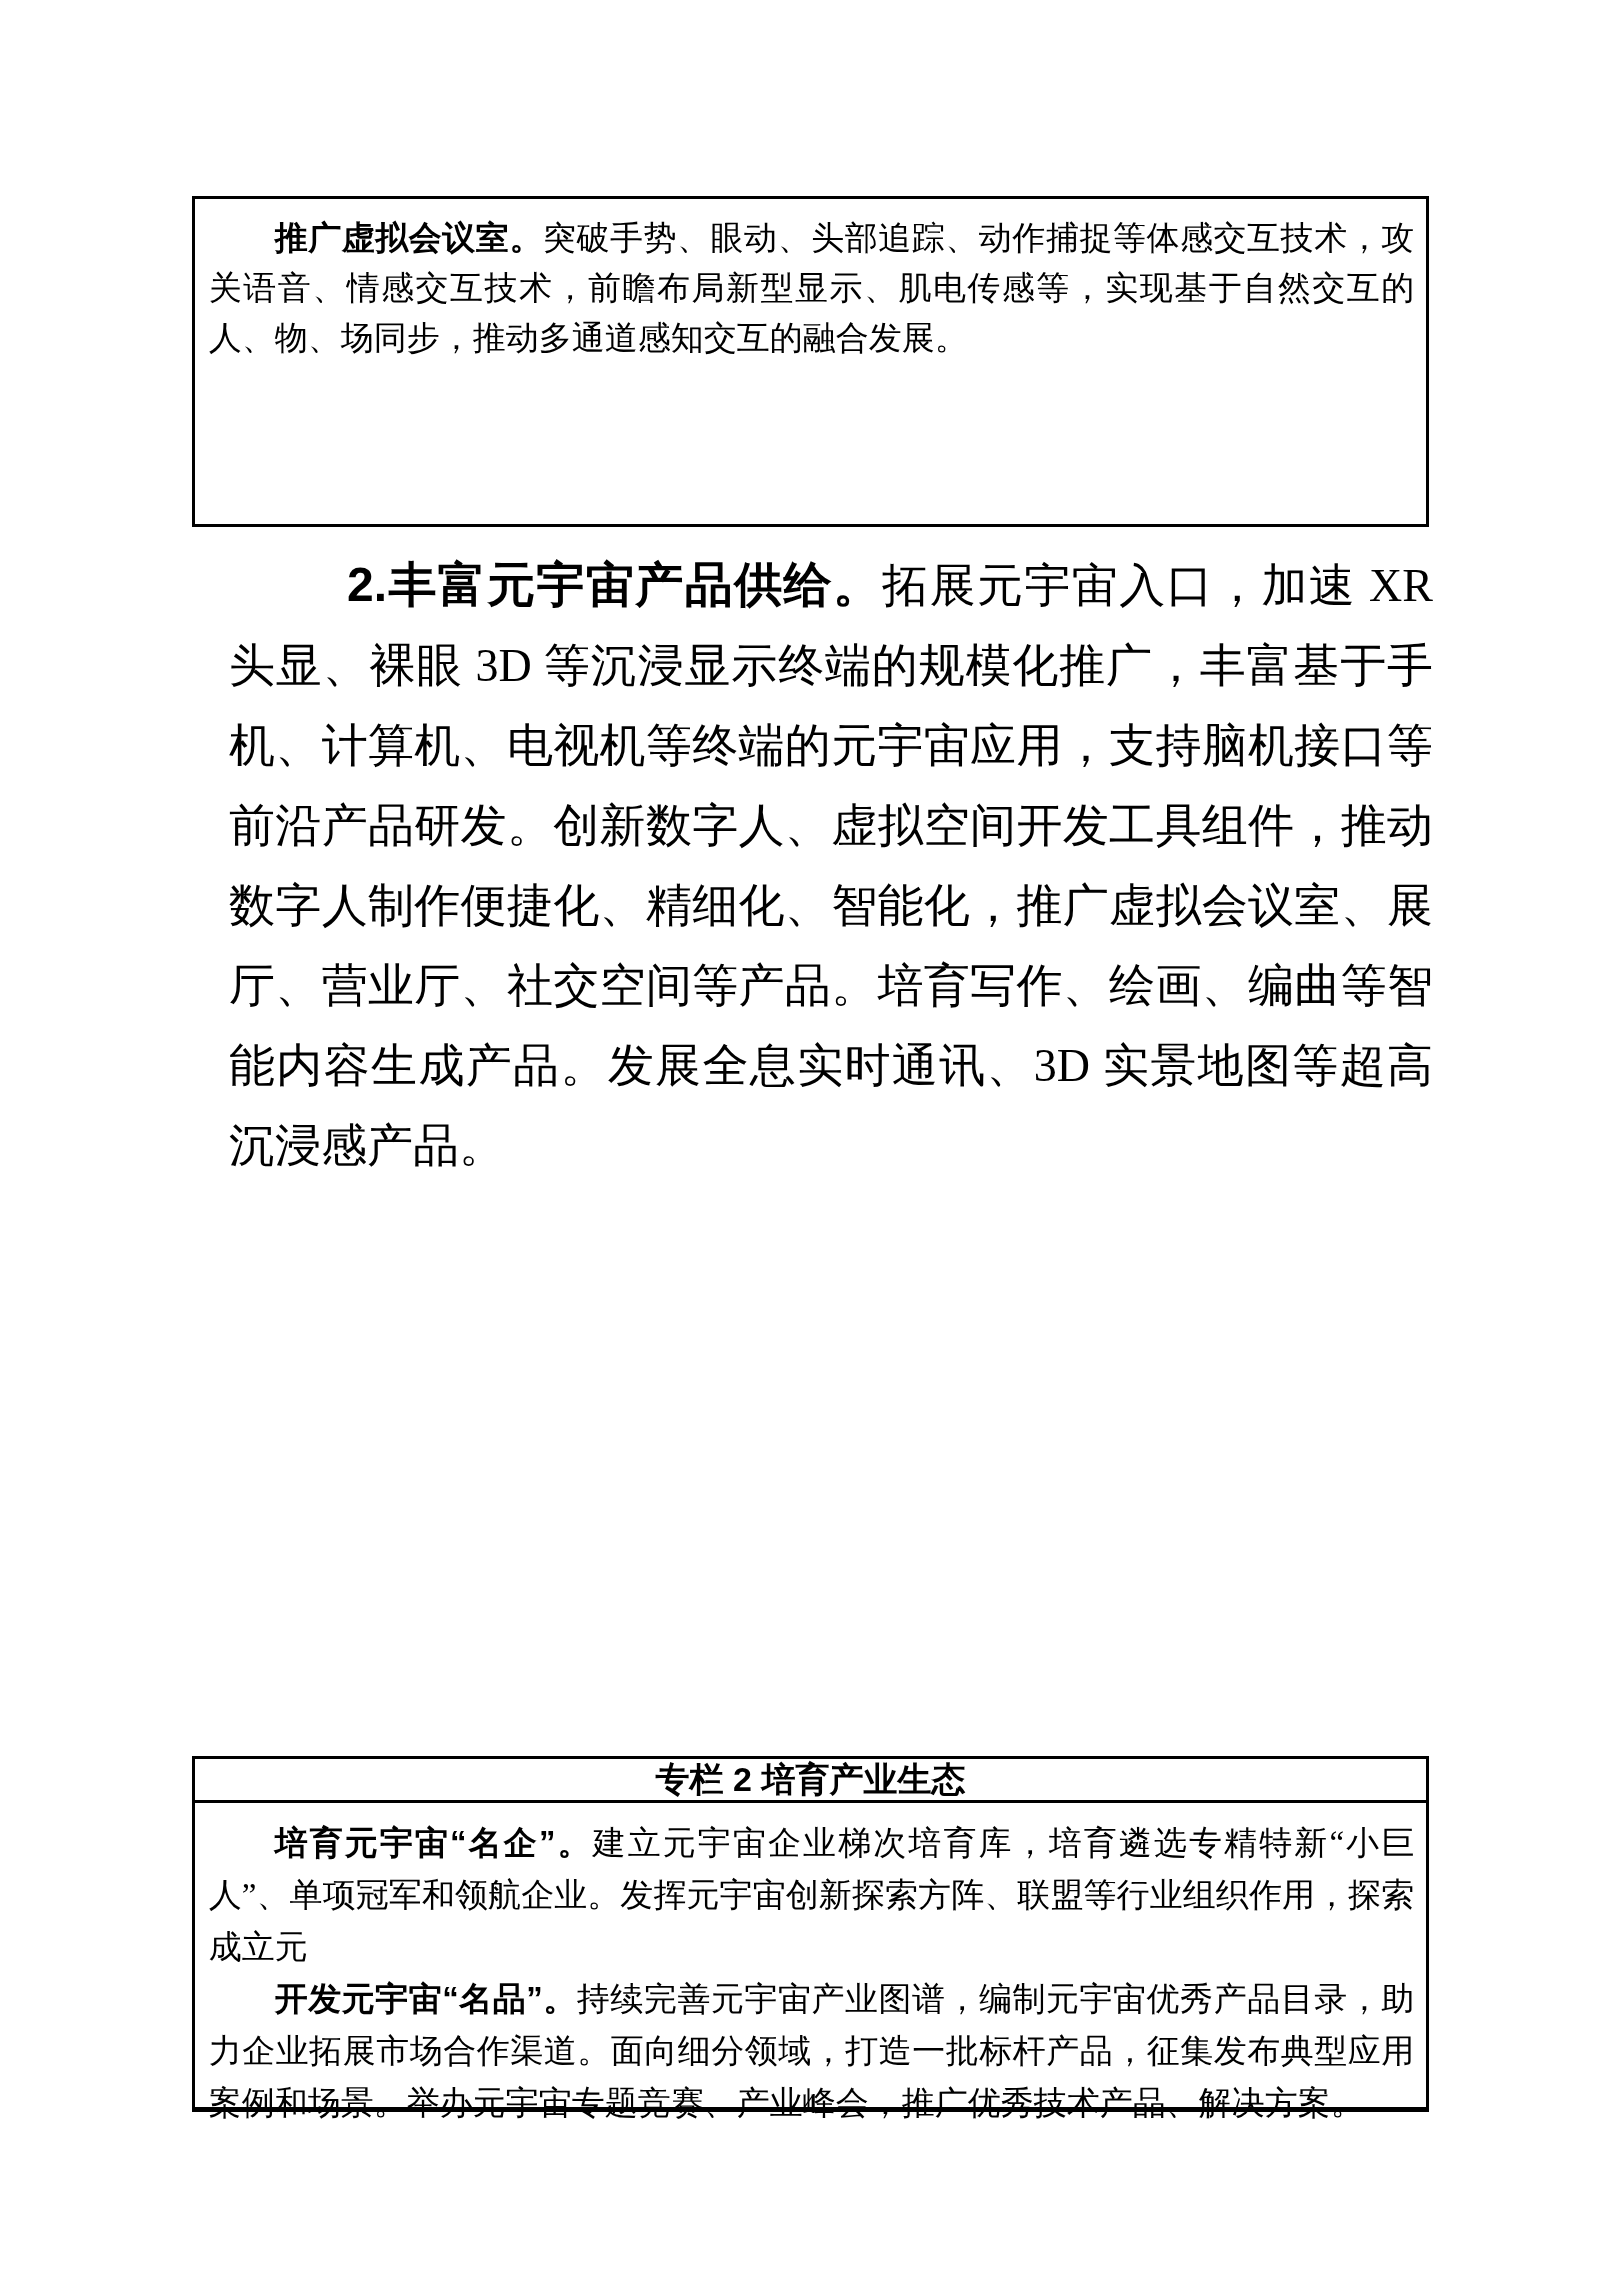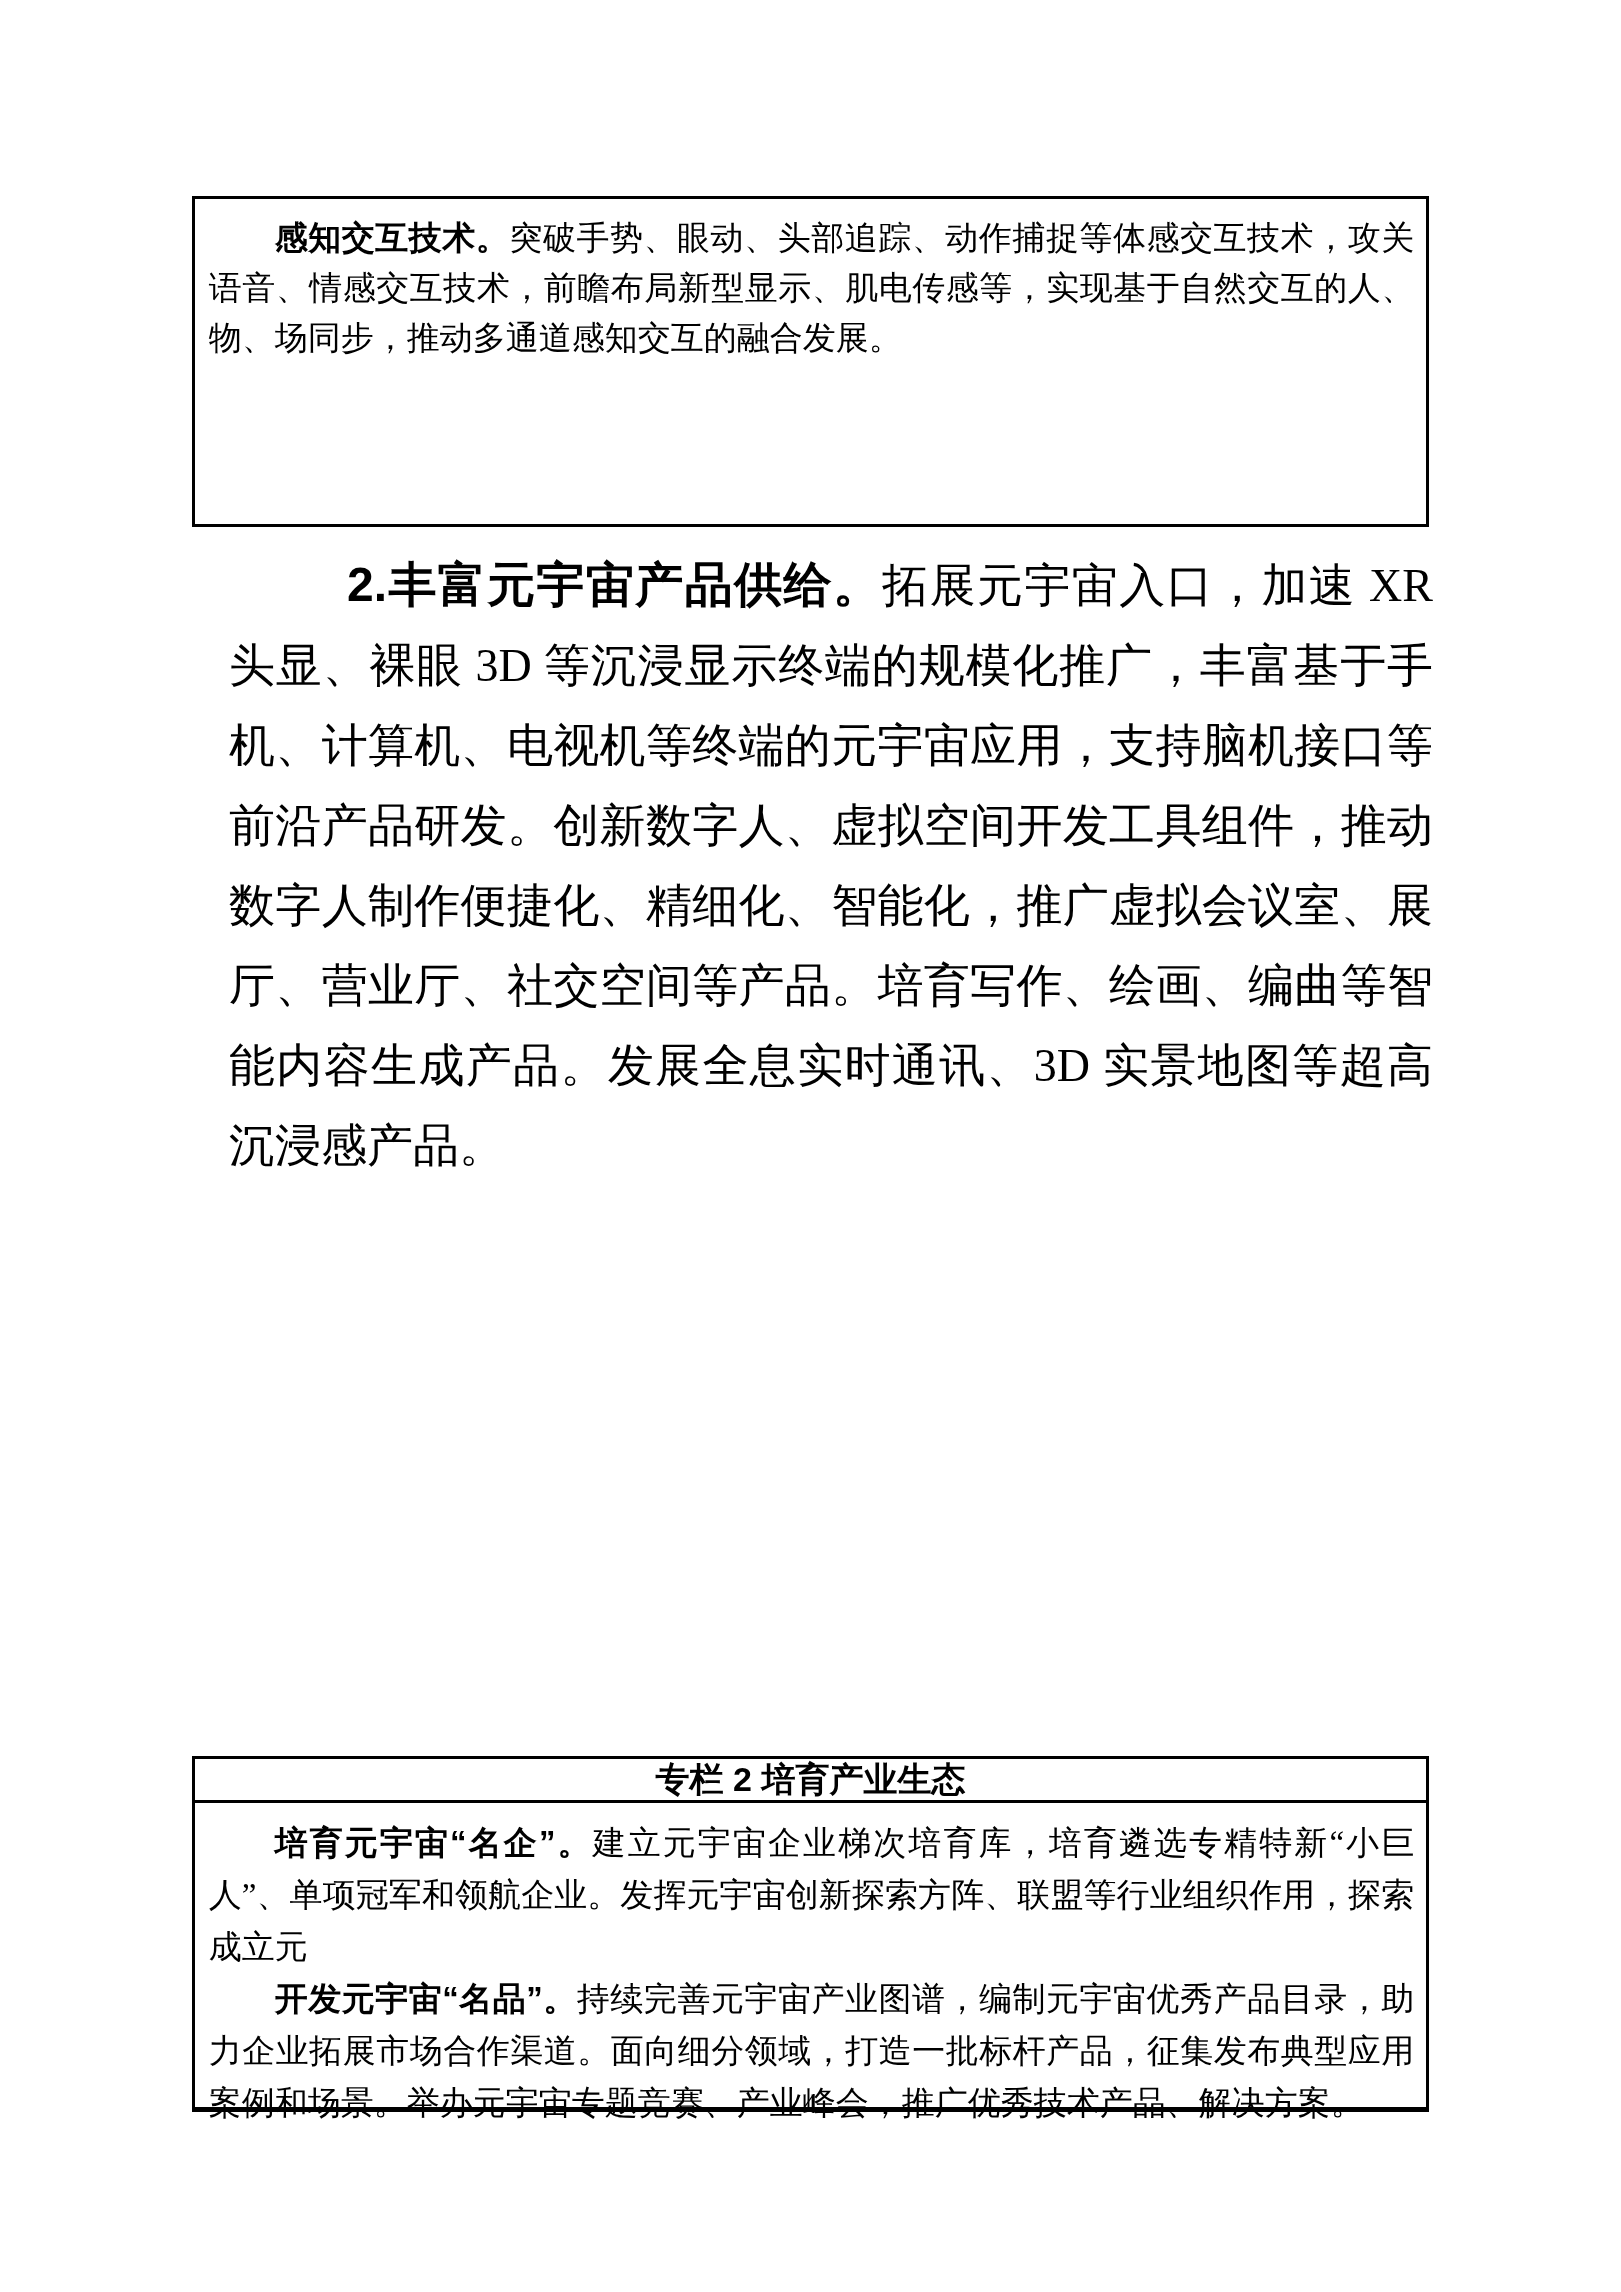--- a/index.html
+++ b/index.html
@@ -101,21 +101,21 @@
     font-size: 29px;
     line-height: 35px;
   }
 </style>
 </head>
 <body>
 
 <div class="page">
 
   <section class="callout" id="box1">
-    <p><span class="lead">感知交互技术。</span><span>突破手势、眼动、头部追踪、动作捕捉等体感交互技术，攻关语音、情感交互技术，前瞻布局新型显示、肌电传感等，实现基于自然交互的人、物、场同步，推动多通道感知交互的融合发展。</span></p>
+    <p><span class="lead">推广虚拟会议室。</span><span>突破手势、眼动、头部追踪、动作捕捉等体感交互技术，攻关语音、情感交互技术，前瞻布局新型显示、肌电传感等，实现基于自然交互的人、物、场同步，推动多通道感知交互的融合发展。</span></p>
   </section>
 
   <section id="body-text">
     <p><span class="lead">2.丰富元宇宙产品供给。</span><span>拓展元宇宙入口，加速 XR 头显、裸眼 3D 等沉浸显示终端的规模化推广，丰富基于手机、计算机、电视机等终端的元宇宙应用，支持脑机接口等前沿产品研发。创新数字人、虚拟空间开发工具组件，推动数字人制作便捷化、精细化、智能化，推广虚拟会议室、展厅、营业厅、社交空间等产品。培育写作、绘画、编曲等智能内容生成产品。发展全息实时通讯、3D 实景地图等超高沉浸感产品。</span></p>
   </section>
 
   <section class="callout" id="box2">
     <div class="hdr">专栏 2 培育产业生态</div>
     <div class="bd">
       <p><span class="lead">培育元宇宙“名企”。</span><span>建立元宇宙企业梯次培育库，培育遴选专精特新“小巨人”、单项冠军和领航企业。发挥元宇宙创新探索方阵、联盟等行业组织作用，探索成立元</span></p>

